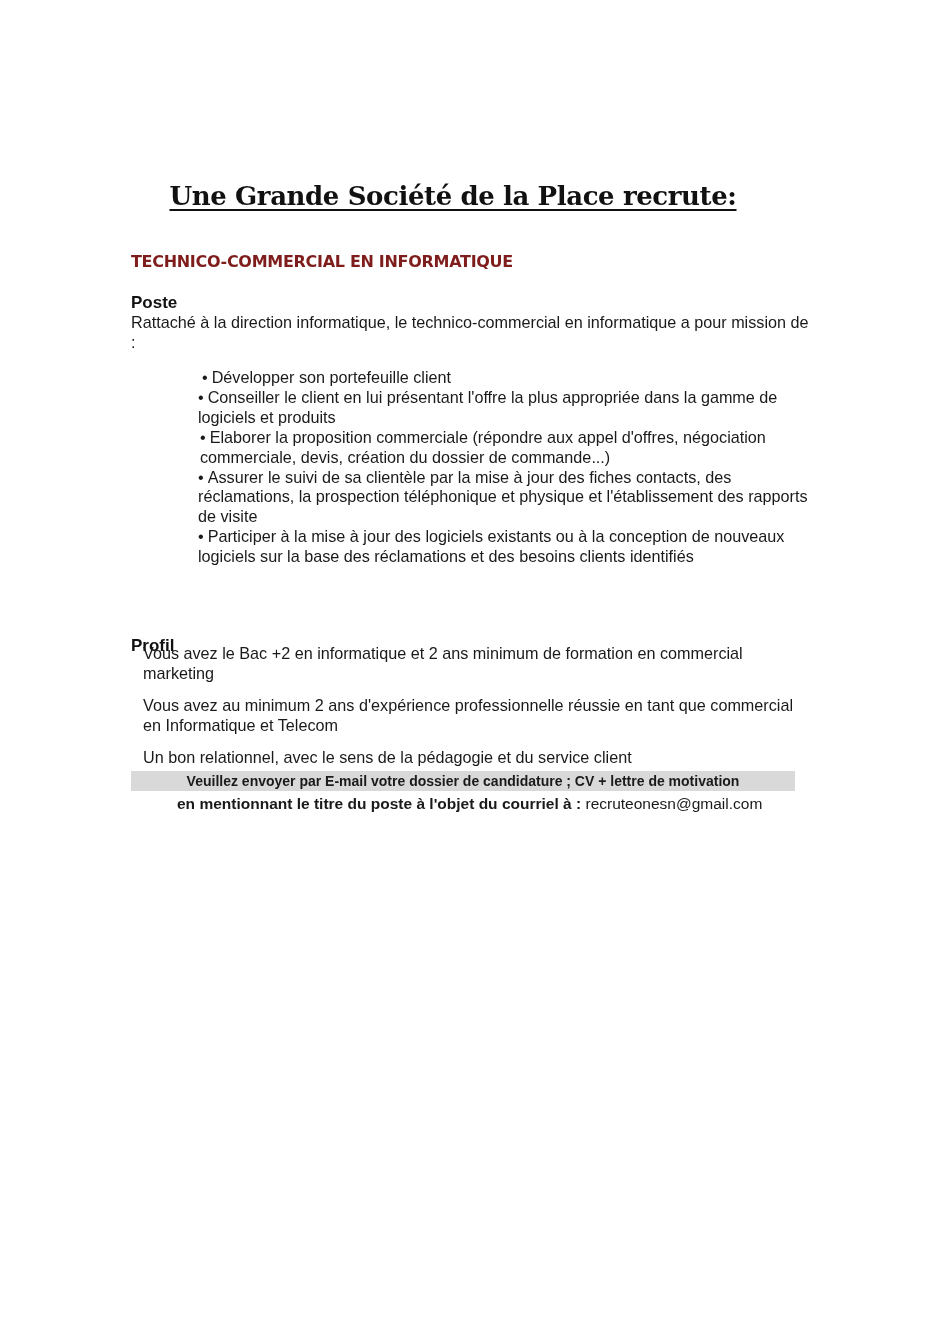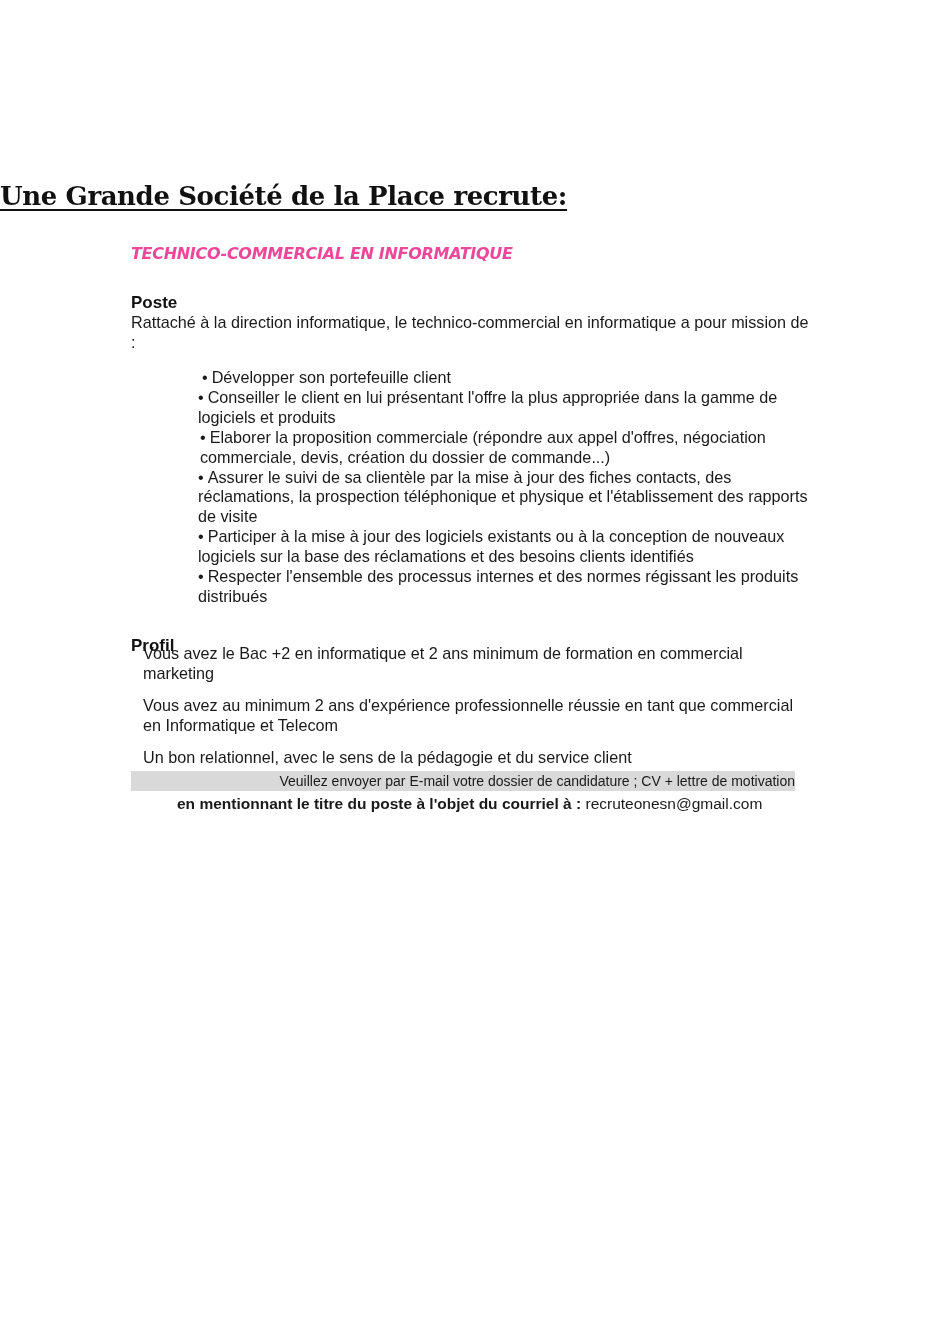--- a/index.html
+++ b/index.html
@@ -17,40 +17,40 @@
   .page {
     position: absolute;
     left: 0; top: 0;
     width: 945px; height: 1338px;
     background: #ffffff;
   }
   .title {
     position: absolute;
     left: 0; top: 181px;
     width: 906px;
+    text-align: center;
     font-family: "DejaVu Serif", "Liberation Serif", serif;
     font-weight: bold;
     font-size: 26px;
     letter-spacing: -0.4px;
     text-decoration: underline;
     text-decoration-thickness: 2px;
     text-underline-offset: 4px;
     color: #111;
     white-space: nowrap;
   }
   .job-title {
     position: absolute;
-    left: 131px; top: 244px;
+    left: 131px; top: 252px;
     font-family: "DejaVu Sans", "Liberation Sans", sans-serif;
     font-weight: bold;
     font-size: 16px;
     letter-spacing: -0.3px;
-    color: #ec4899;
+    color: #7f1d1d;
     white-space: nowrap;
-    font-style: italic;
   }
   .body-text {
     font-family: "Liberation Sans", sans-serif;
     font-size: 16.2px;
     line-height: 19.9px;
     color: #1a1a1a;
   }
   .section-heading {
     position: absolute;
     left: 131px;
@@ -83,23 +83,23 @@
     position: absolute;
     left: 131px; top: 632px;
     width: 680px;
   }
   .profil-lines p { margin: 12px; }
   .notice-bar {
     position: absolute;
     left: 131px; top: 771px;
     width: 664px; height: 20px;
     background: #d9d9d9;
-    text-align: right;
+    text-align: center;
     font-family: "Liberation Sans", sans-serif;
-    font-weight: normal;
+    font-weight: bold;
     font-size: 14px;
     line-height: 20px;
     color: #1a1a1a;
     white-space: nowrap;
   }
   .notice-line {
     position: absolute;
     left: 131px; top: 794px;
     font-family: "Liberation Sans", sans-serif;
     font-size: 15.5px;
@@ -122,21 +122,20 @@
   <div class="section-heading poste-heading">Poste</div>
 
   <div class="poste-intro body-text">Rattaché à la direction informatique, le technico-commercial en informatique a pour mission de :</div>
 
   <ul class="missions body-text">
     <li class="indent1"><span class="bullet">•</span><span>Développer son portefeuille client</span></li>
     <li><span class="bullet">•</span><span>Conseiller le client en lui présentant l'offre la plus appropriée dans la gamme de logiciels et produits</span></li>
     <li class="indent2"><span class="bullet">•</span><span>Elaborer la proposition commerciale (répondre aux appel d'offres, négociation commerciale, devis, création du dossier de commande...)</span></li>
     <li><span class="bullet">•</span><span>Assurer le suivi de sa clientèle par la mise à jour des fiches contacts, des réclamations, la prospection téléphonique et physique et l'établissement des rapports de visite</span></li>
     <li><span class="bullet">•</span><span>Participer à la mise à jour des logiciels existants ou à la conception de nouveaux logiciels sur la base des réclamations et des besoins clients identifiés</span></li>
-    <li><span class="bullet">•</span><span>Respecter l'ensemble des processus internes et des normes régissant les produits distribués</span></li>
   </ul>
 
   <div class="section-heading profil-heading">Profil</div>
 
   <div class="profil-lines body-text">
     <p>Vous avez le Bac +2 en informatique et 2 ans minimum de formation en commercial marketing</p>
     <p>Vous avez au minimum 2 ans d'expérience professionnelle réussie en tant que commercial en Informatique et Telecom</p>
     <p>Un bon relationnel, avec le sens de la pédagogie et du service client</p>
   </div>
 

